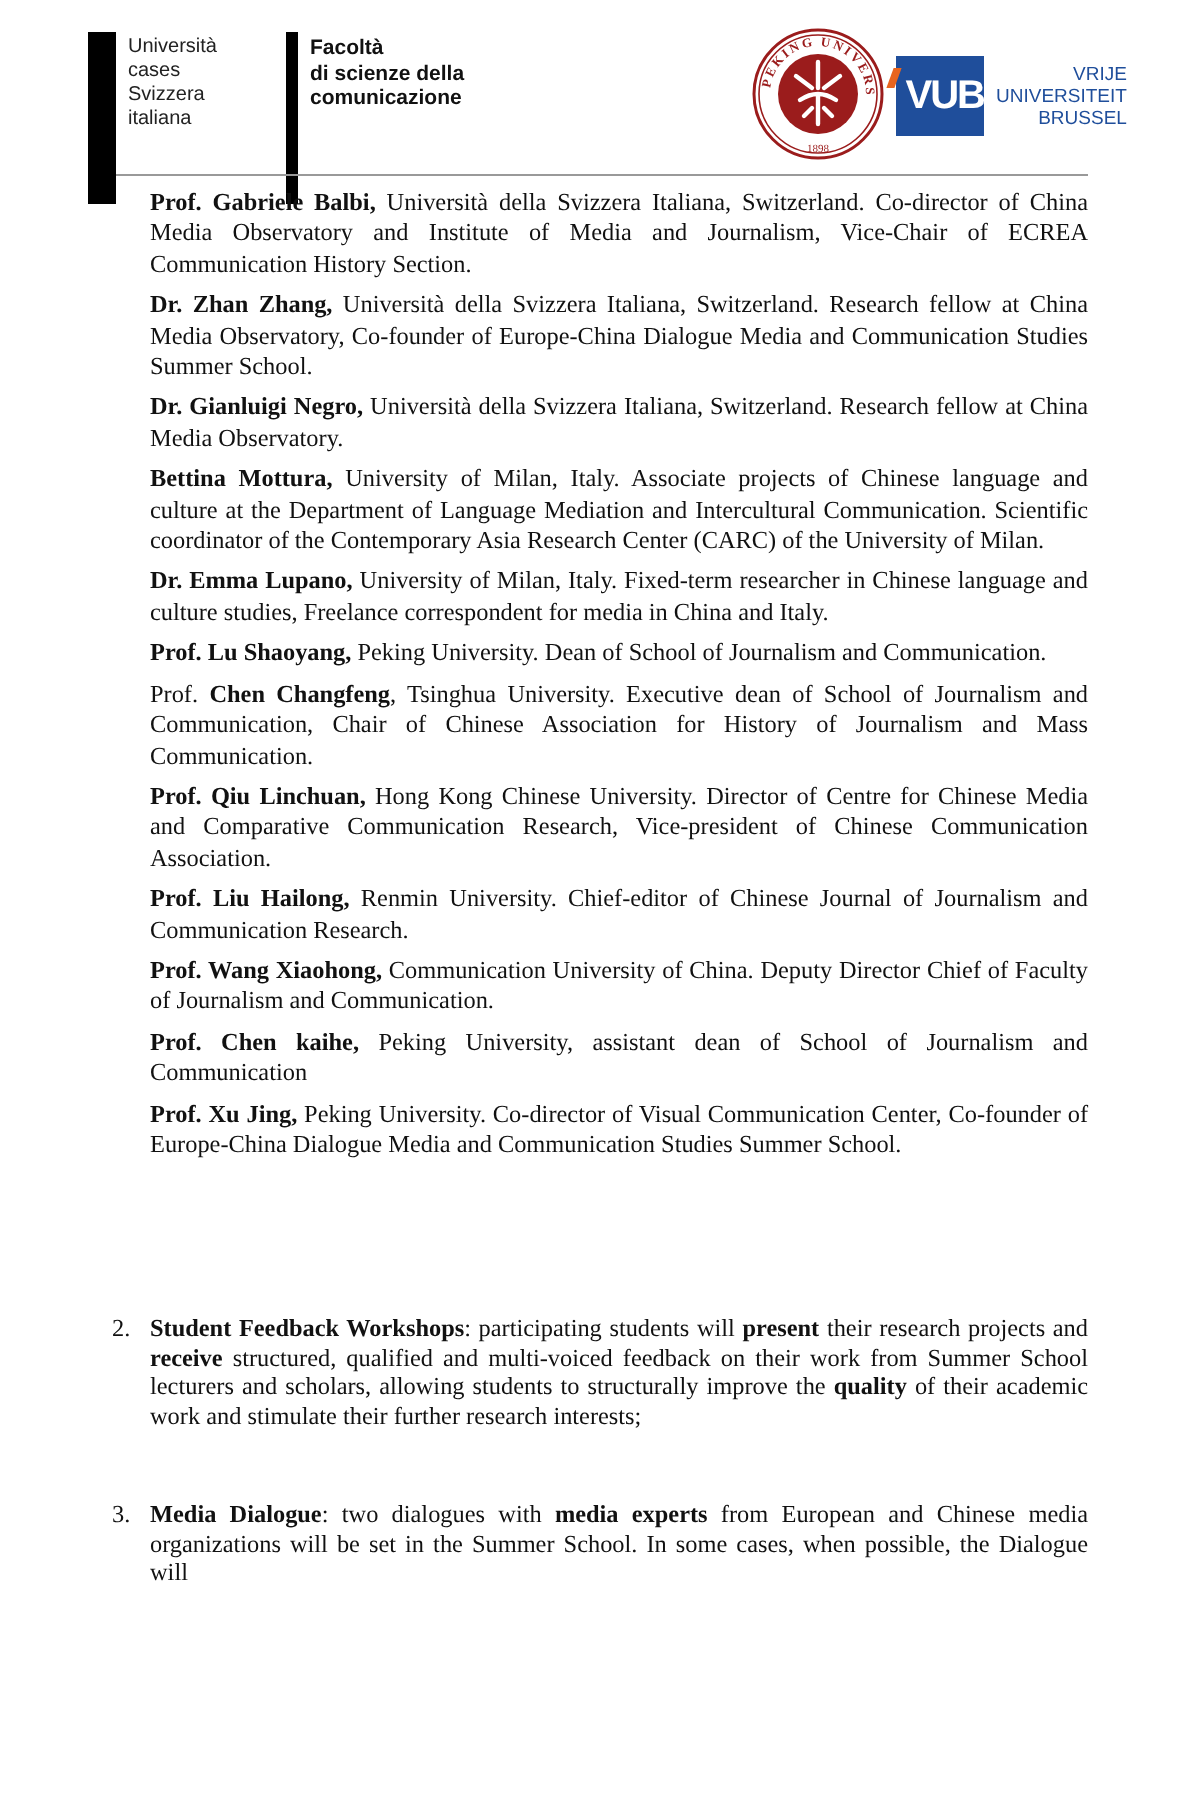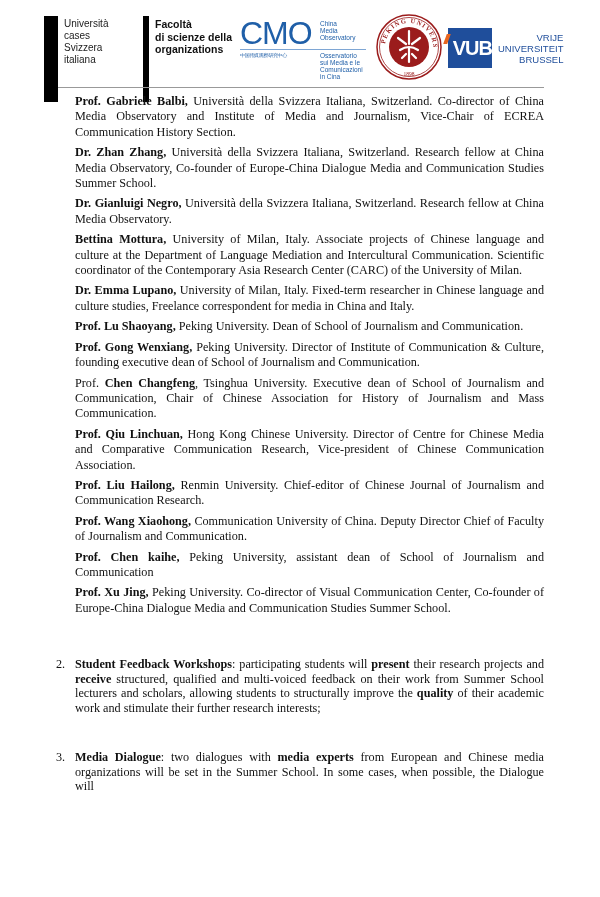--- a/index.html
+++ b/index.html
@@ -37,37 +37,21 @@
   <div class="usi">
     <div>Università</div>
     <div>cases</div>
     <div>Svizzera</div>
     <div>italiana</div>
   </div>
   <div class="bar2"></div>
   <div class="fac">
     <div>Facoltà</div>
     <div>di scienze della</div>
-    <div>organizations</div>
-  </div>
-  <div class="cmo">
-    <div class="cmo-big">CMO</div>
-    <div class="cmo-en">
-      <div>China</div>
-      <div>Media</div>
-      <div>Observatory</div>
-    </div>
-    <div class="cmo-sep"></div>
-    <div class="cmo-cn">中国传媒观察研究中心</div>
-    <div class="cmo-it">
-      <div>Osservatorio</div>
-      <div>sui Media e le</div>
-      <div>Comunicazioni</div>
-      <div>in Cina</div>
-    </div>
+    <div>comunicazione</div>
   </div>
   <svg class="pku" viewBox="0 0 66 66">
     <circle cx="33" cy="33" r="32" fill="#fff" stroke="#9b1c1c" stroke-width="1.5"></circle>
     <circle cx="33" cy="33" r="29.5" fill="none" stroke="#9b1c1c" stroke-width="0.8"></circle>
     <circle cx="33" cy="33" r="20" fill="#9b1c1c"></circle>
     <path id="pkuArc" d="M 9 33 A 24 24 0 0 1 57 33" fill="none"></path>
     <text font-family="Liberation Serif, serif" font-size="6.5" fill="#9b1c1c" font-weight="bold" letter-spacing="1.2"><textPath href="#pkuArc" startOffset="4%">PEKING UNIVERSITY</textPath></text>
     <text x="33" y="62" font-family="Liberation Serif, serif" font-size="5.5" fill="#9b1c1c" text-anchor="middle">1898</text>
     <g stroke="#fff" stroke-width="2.2" fill="none" stroke-linecap="round">
       <path d="M33 17 L33 30"></path>
@@ -91,21 +75,20 @@
 
 <div class="content">
   <p><b>Prof. Gabriele Balbi,</b><span> Università della Svizzera Italiana, Switzerland. Co-director of China Media Observatory and Institute of Media and Journalism, Vice-Chair of ECREA Communication History Section.</span></p>
   <p><b>Dr. Zhan Zhang,</b><span> Università della Svizzera Italiana, Switzerland. Research fellow at China Media Observatory, Co-founder of Europe-China Dialogue Media and Communication Studies Summer School.</span></p>
   <p><b>Dr. Gianluigi Negro,</b><span> Università della Svizzera Italiana, Switzerland. Research fellow at China Media Observatory.</span></p>
   <p><b>Bettina Mottura,</b><span> University of Milan, Italy. Associate projects of Chinese language and culture at the Department of Language Mediation and Intercultural Communication. Scientific coordinator of the Contemporary Asia Research Center (CARC) of the University of Milan.</span></p>
   <p><b>Dr. Emma Lupano,</b><span> University of Milan, Italy. Fixed-term researcher in Chinese language and culture studies, Freelance correspondent for media in China and Italy.</span></p>
 
 
   <p><b>Prof. Lu Shaoyang,</b><span> Peking University. Dean of School of Journalism and Communication.</span></p>
-  <p><b>Prof. Gong Wenxiang,</b><span> Peking University. Director of Institute of Communication &amp; Culture, founding executive dean of School of Journalism and Communication.</span></p>
   <p><span>Prof. </span><b>Chen Changfeng</b><span>, Tsinghua University. Executive dean of School of Journalism and Communication, Chair of Chinese Association for History of Journalism and Mass Communication.</span></p>
   <p><b>Prof. Qiu Linchuan,</b><span> Hong Kong Chinese University. Director of Centre for Chinese Media and Comparative Communication Research, Vice-president of Chinese Communication Association.</span></p>
   <p><b>Prof. Liu Hailong,</b><span> Renmin University. Chief-editor of Chinese Journal of Journalism and Communication Research.</span></p>
   <p><b>Prof. Wang Xiaohong,</b><span> Communication University of China. Deputy Director Chief of Faculty of Journalism and Communication.</span></p>
   <p><b>Prof. Chen kaihe,</b><span> Peking University, assistant dean of School of Journalism and Communication</span></p>
   <p><b>Prof. Xu Jing,</b><span> Peking University. Co-director of Visual Communication Center, Co-founder of Europe-China Dialogue Media and Communication Studies Summer School.</span></p>
 </div>
 
 <div class="list" style="top:657px;">
   <span class="num">2.</span>

